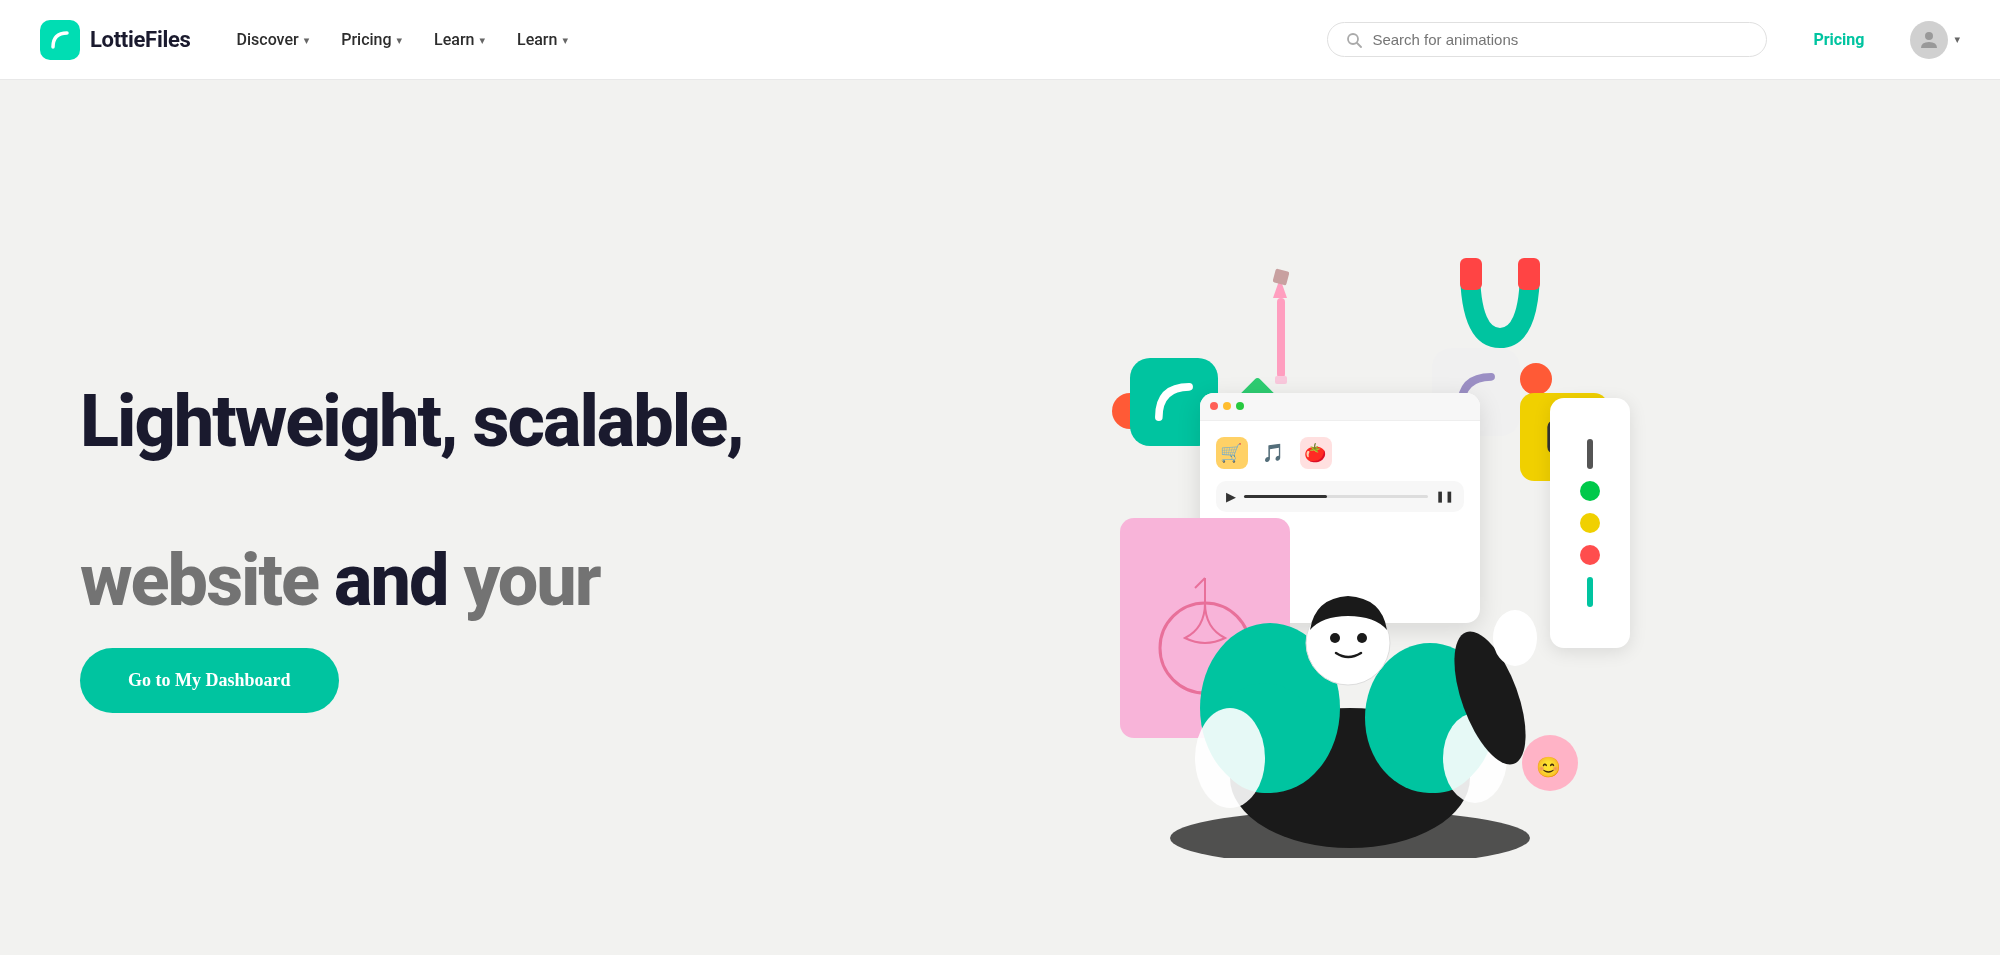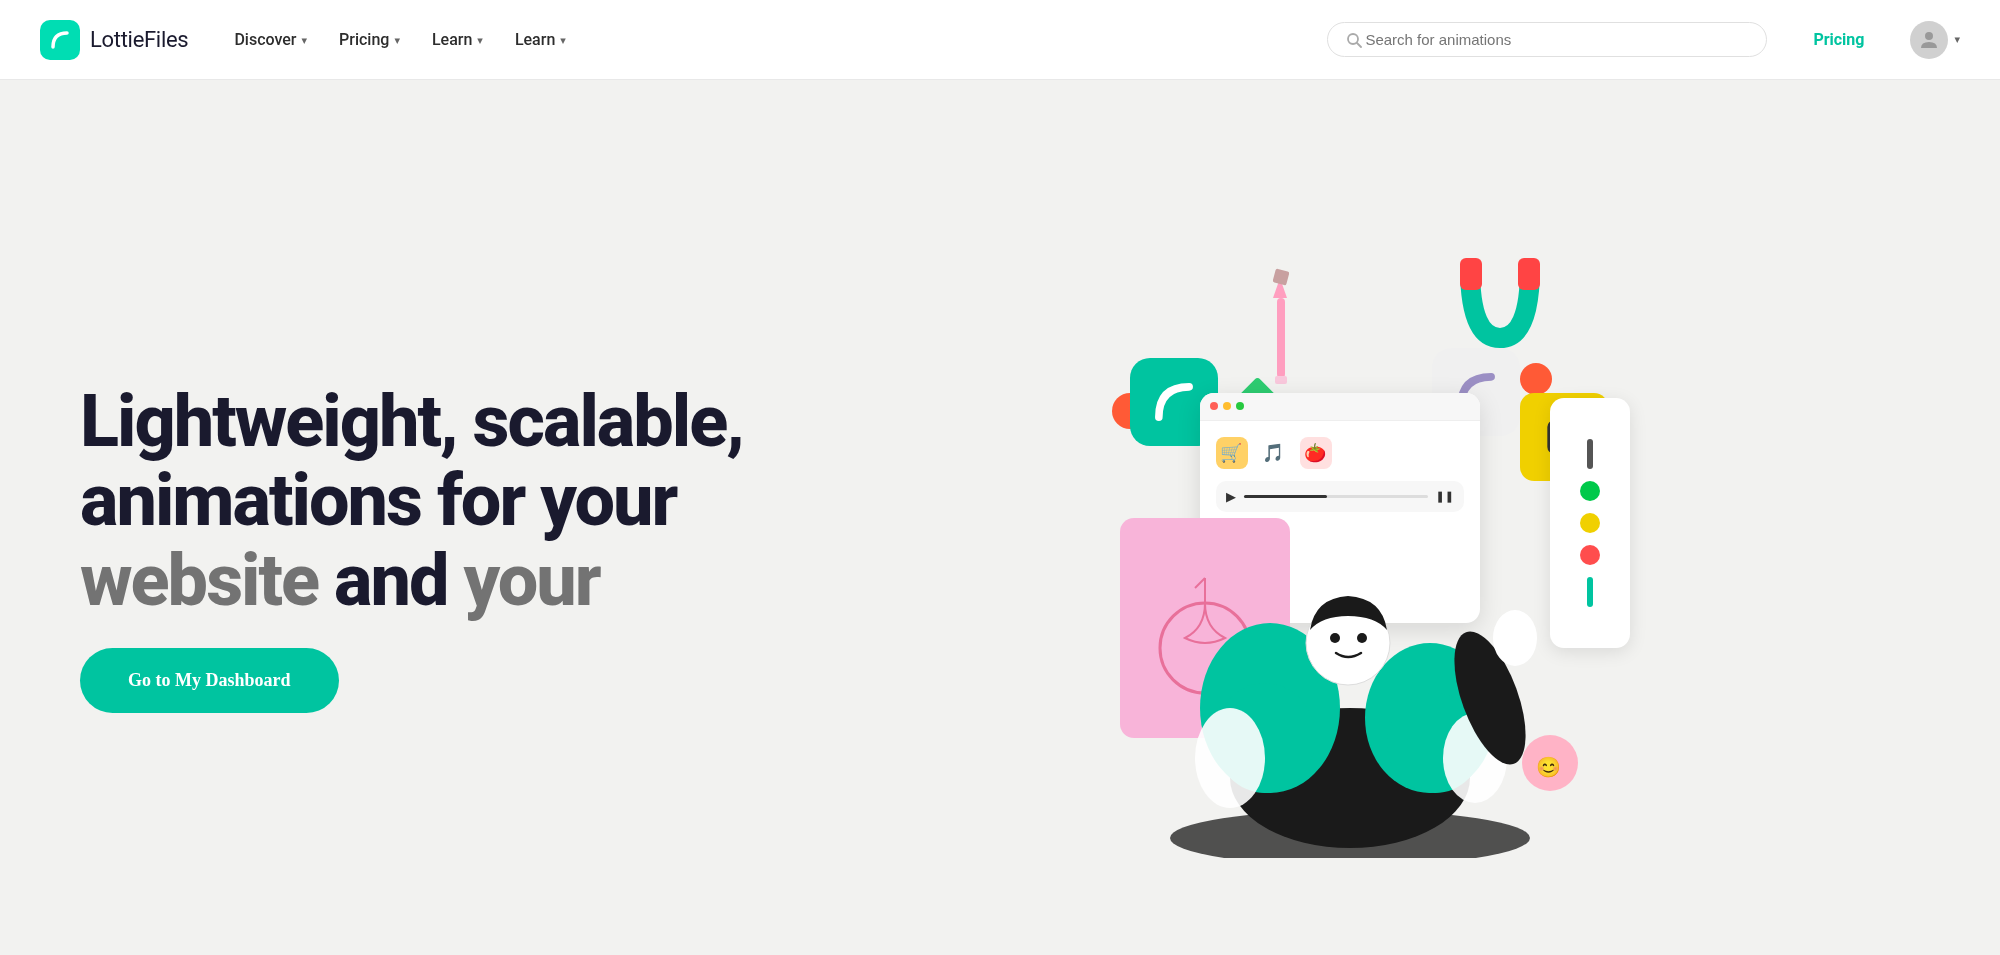--- a/index.html
+++ b/index.html
@@ -37,21 +37,21 @@
       display: flex;
       align-items: center;
       justify-content: center;
     }
     .logo-icon svg {
       width: 24px;
       height: 24px;
     }
     .logo-text {
       font-size: 22px;
-      font-weight: 400;
+      font-weight: 700;
       color: #1a1a2e;
       letter-spacing: -0.3px;
       text-align: center;
     }
     .nav-links {
       display: flex;
       align-items: flex-start;
       gap: 4px;
       flex: 1;
     }
@@ -73,21 +73,21 @@
       color: #666;
       margin-top: 1px;
     }
     .search-wrapper {
       display: flex;
       align-items: center;
       background: #fff;
       border: 1.5px solid #e0e0e0;
       border-radius: 24px;
       padding: 8px 18px;
-      gap: 3px;
+      gap: 10px;
       width: 440px;
       flex-shrink: 0;
     }
     .search-icon-wrap {
       color: #aaa;
       font-size: 16px;
       display: flex;
       align-items: center;
     }
     .search-input {
@@ -347,21 +347,21 @@
       </svg>
     </div>
     <span class="avatar-chevron">▾</span>
   </div>
 </nav>
 
 <section class="hero">
   <div class="hero-content">
     <h1 class="hero-title">
       <span>Lightweight, scalable</span><span>,</span><br>
-      <span>animations for your</span><br>
+      <br>
       <span class="hero-title-accent">website</span><span> and </span><span class="hero-title-accent">your</span>
     </h1>
     <button class="cta-button">Go to My Dashboard</button>
   </div>
 
   <div class="hero-illustration">
     <div class="illus-container">
 
       <div style="position:absolute;top:30px;left:195px;">
         <svg width="30" height="130" viewBox="0 0 30 130">

